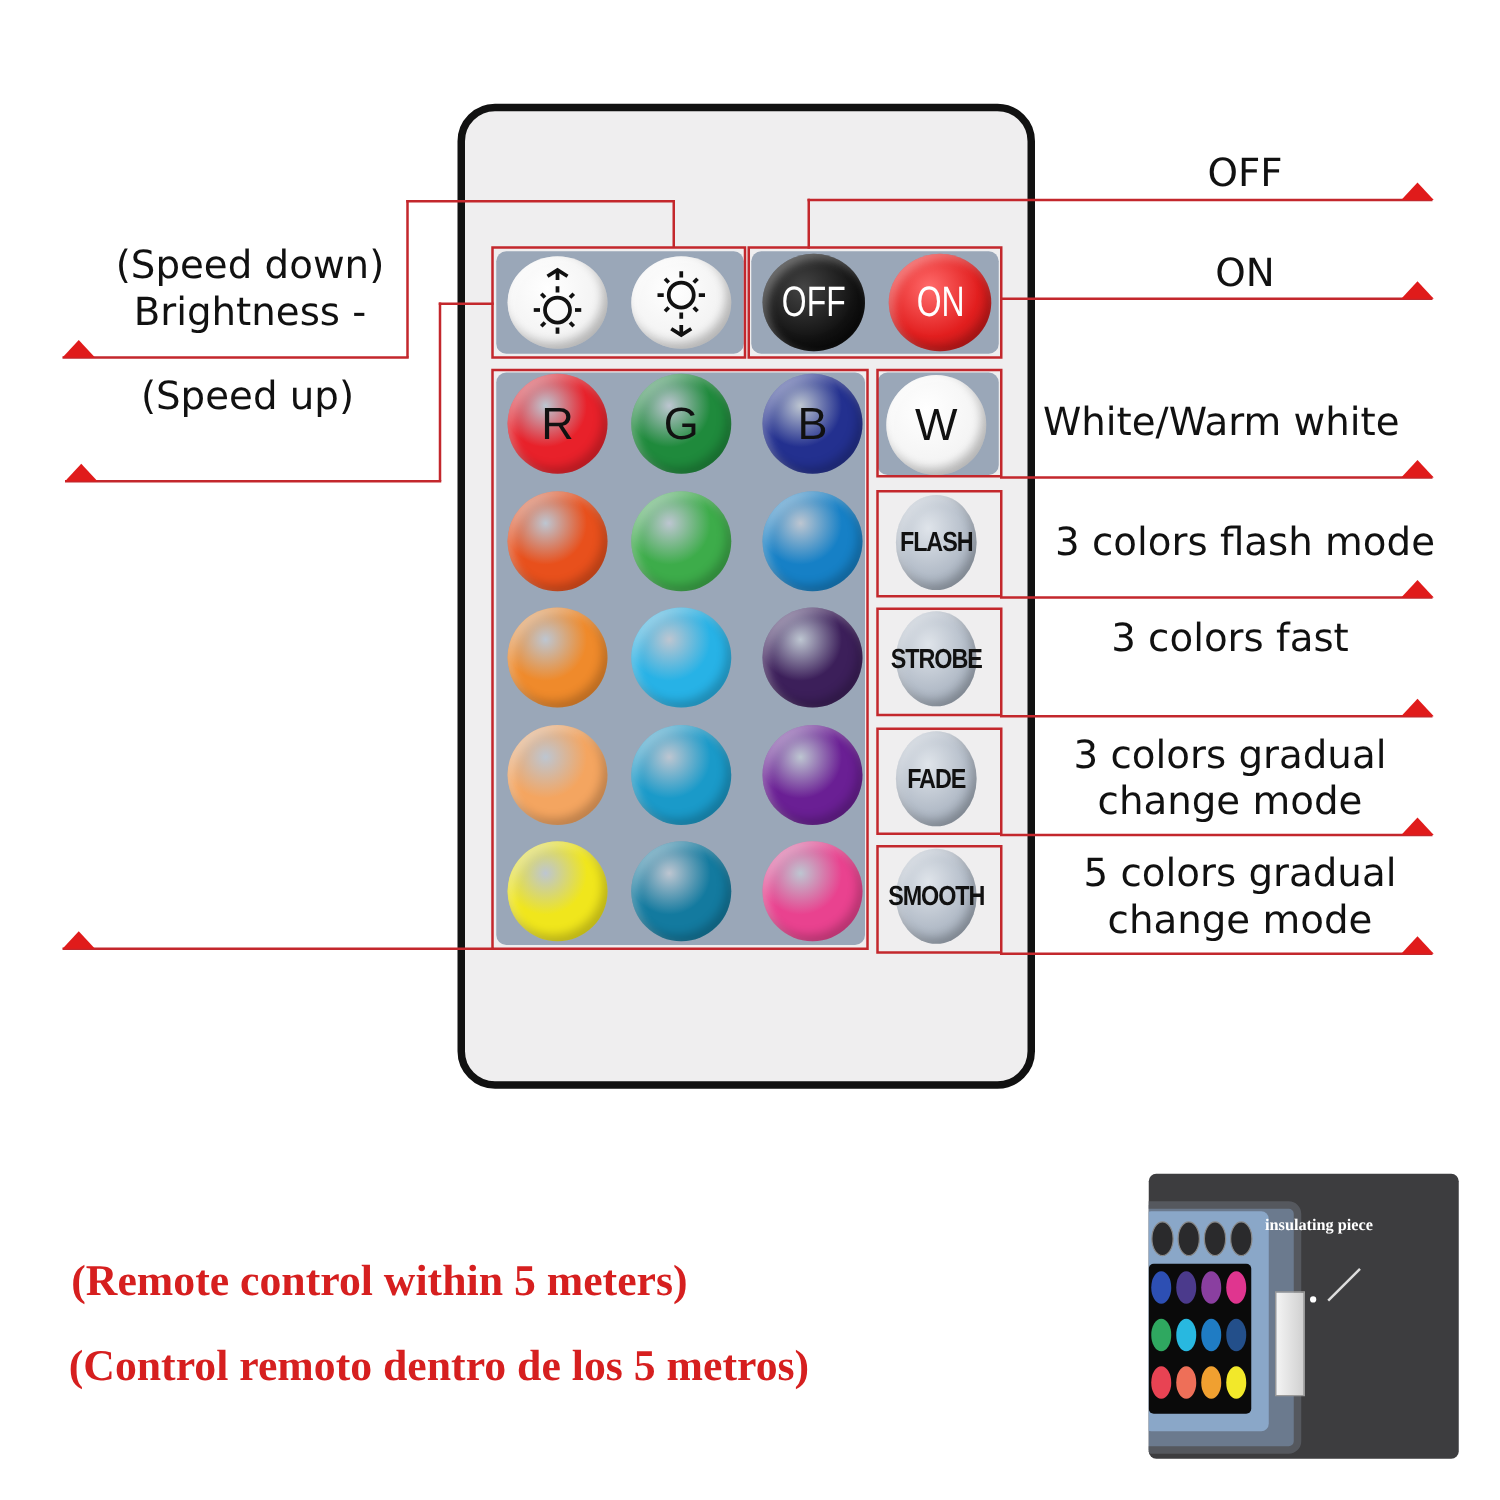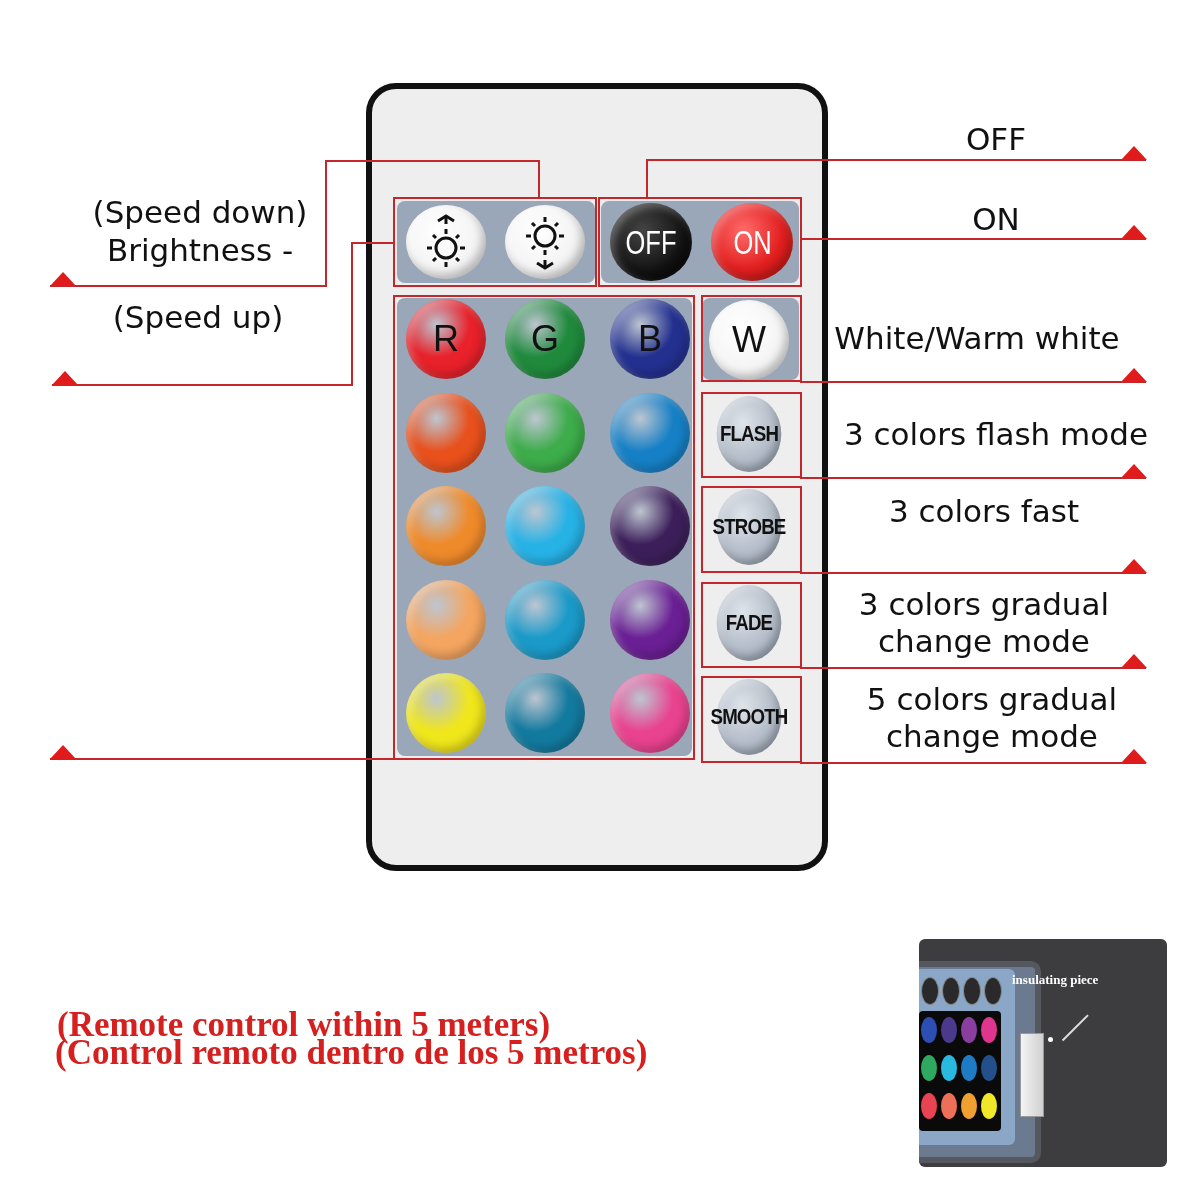--- a/index.html
+++ b/index.html
@@ -213,21 +213,21 @@
 <div class="label" style="left:834px;top:586px;width:300px;line-height:37px;">
   <div>3 colors gradual</div>
   <div>change mode</div>
 </div>
 <div class="label" style="left:842px;top:681px;width:300px;line-height:37px;">
   <div>5 colors gradual</div>
   <div>change mode</div>
 </div>
 
 <div class="footer" style="left:57px;top:1005px;">(Remote control within 5 meters)</div>
-<div class="footer" style="left:55px;top:1033px;">(Control remoto dentro de los 5 metros)</div>
+<div class="footer" style="left:55px;top:1073px;">(Control remoto dentro de los 5 metros)</div>
 
 <div class="inset">
   <div style="position:absolute;left:-10px;top:22px;width:120px;height:190px;background:#6b7a8e;border-radius:10px;border:6px solid #55585e;"></div>
   <div style="position:absolute;left:-4px;top:30px;width:100px;height:176px;background:#8aa7c8;border-radius:6px;"></div>
   <div style="position:absolute;left:2px;top:38px;">
     <span style="position:absolute;left:0;top:0;width:16px;height:26px;border-radius:50%;background:#2a2a2c;border:1px solid #888;"></span>
     <span style="position:absolute;left:21px;top:0;width:16px;height:26px;border-radius:50%;background:#2a2a2c;border:1px solid #888;"></span>
     <span style="position:absolute;left:42px;top:0;width:16px;height:26px;border-radius:50%;background:#2a2a2c;border:1px solid #888;"></span>
     <span style="position:absolute;left:63px;top:0;width:16px;height:26px;border-radius:50%;background:#2a2a2c;border:1px solid #888;"></span>
   </div>

